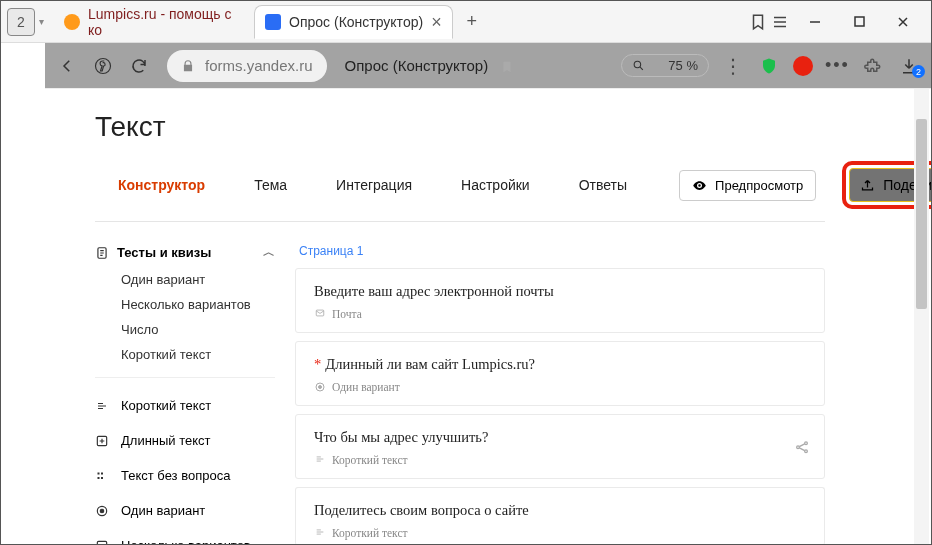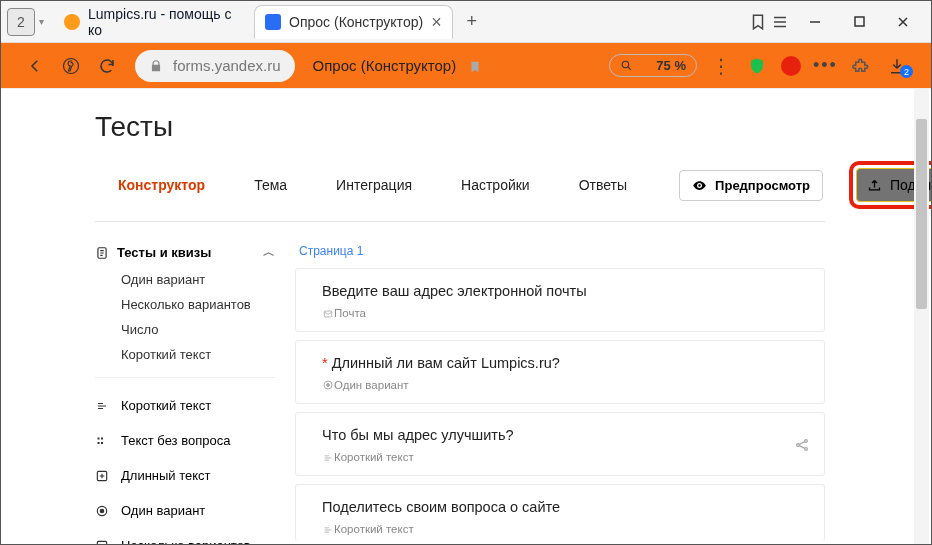--- a/index.html
+++ b/index.html
@@ -35,21 +35,21 @@
   .tab {
     height: 34px;
     padding: 0 10px;
     display: flex; align-items: center;
     gap: 8px;
     font-size: 14px;
     color: #333;
     position: relative;
     max-width: 200px;
   }
-  .tab.inactive { color: #0f172a; }
+  .tab.inactive { color: #7f1d1d; }
   .tab.active {
     background: #fff;
     border: 1px solid #ccc;
     border-bottom: 1px solid #fff;
     border-radius: 8px 8px 0 0;
     margin-bottom: -1px;
   }
   .tab .favicon {
     width: 16px; height: 16px;
     border-radius: 50%;
@@ -66,26 +66,27 @@
   .title-spacer { flex: 1; }
   .win-btn {
     width: 44px; height: 42px;
     display: flex; align-items: center; justify-content: center;
     color: #333; font-size: 14px;
   }
   .bookend-icon { font-size:16px; color:#444; margin-right:4px;}
 
   .toolbar {
     height: 46px;
-    background: #f97316;
+    background: #a3a3a3;
     display: flex;
     align-items: center;
-    padding: 0 22px;
+    padding: 0 10px;
     gap: 12px;
     border-bottom: 1px solid #eee;
+    margin-left: 44px;
   }
   .tb-icon { width:24px; text-align:center; font-size:18px; color:#444; }
   .addr-box {
     flex: 0 0 auto;
     display:flex; align-items:center;
     background: #f1f1f1;
     border-radius: 18px;
     height: 32px;
     padding: 0 14px;
     font-size: 15px;
@@ -94,21 +95,20 @@
     margin-left:4px;
   }
   .addr-domain { color:#777; }
   .addr-title-area { display:flex; align-items:center; gap:12px; font-size:15px; margin-left:6px; flex:1;}
   .addr-title-area .bm { color:#999;}
   .zoom-pill {
     border:1px solid #bbb; border-radius:16px;
     padding:3px 10px; font-size:13px;
     display:flex; align-items:center; gap:23px;
     color:#333;
-    font-weight:bold;
   }
   .tb-shield-green svg{color:#1bbf4c;}
   .tb-shield-red { width:20px; height:20px; border-radius:50%; background:#e8210f; display:block;}
   .dlbadge { position:relative; }
   .dlbadge .badge {
     position:absolute; right:-4px; bottom:-2px;
     width:13px; height:13px; border-radius:50%;
     background:#1170ff; color:#fff; font-size:9px;
     display:flex; align-items:center; justify-content:center;
   }
@@ -132,21 +132,21 @@
     border-bottom: 1px solid #e5e5e5;
     padding: 0 0 12px 0;
     width: 730px;
   }
   .tabs-row .ptab { font-size:14px; color:#222;margin-left:23px; }
   .tabs-row .ptab.active { color:#d93c00; font-weight:600;}
   .tabs-row .spacer { flex:1; }
   .btn-outline {
     display:flex; align-items:center; gap:8px;
     border:1px solid #ccc; border-radius:4px;
-    background:#fff; padding:7px 12px; font-size:13px;font-weight:bold;
+    background:#fff; padding:7px 12px; font-size:13px;
   }
   .btn-yellow {
     display:flex; align-items:center; gap:8px;
     background:#737373; border:1px solid #e9bf1a;
     border-radius:4px; padding:8px 14px 8px 10px;
     font-size:14px; font-weight:500;
   }
   .red-box {
     border:4px solid #e8210f; border-radius:10px;
     padding:3px;
@@ -167,28 +167,29 @@
     padding:10px 0; color:#000;
   }
   .side-item .ic { width:16px; text-align:center; color:#333; font-size:12px; }
   .side-item .ic svg { display:block; }
 
   .main-col { flex:1; }
   .page-label { font-size:12px; color:#3b82f6; padding: 6px 4px 10px; }
   .qcard {
     border:1px solid #eaeaea;
     border-radius:3px;
-    padding:14px 26px 12px;
+    padding:14px 18px 12px;
     background:#fff;
     margin-bottom:8px;
     position:relative;
+    font-family:Liberation Serif, serif;
   }
   .qtitle { font-size:14.5px; font-weight:500; margin-bottom:8px;}
   .qtitle .req { color:#e8210f; margin-right:4px;}
-  .qtype { font-size:11.5px; color:#888; display:flex; align-items:flex-end; }
+  .qtype { font-size:11.5px; color:#888; display:flex; align-items:flex-start; gap:6px; }
   .qtype svg { opacity:.7;}
   .qshare {
     position:absolute; right:14px; top:50%; transform:translateY(-50%);
     color:#aaa; font-size:15px;
   }
 
   .scrollbar-v {
     position:absolute; right:2px; top:0; bottom:0; width:15px;
     background:#f4f4f4;
   }
@@ -303,21 +304,21 @@
   <span class="tb-icon dlbadge">
     <svg width="18" height="18" viewBox="0 0 24 24" fill="none" stroke="#333" stroke-width="2">
         <path d="M12 3v12m0 0l-5-5m5 5l5-5M4 21h16"></path>
       </svg>
     <span class="badge">2</span>
   </span>
 </div>
 
 <div class="page">
   <div class="page-inner">
-    <div class="page-title">Тесты</div>
+    <div class="page-title">Текст</div>
 
     <div class="tabs-row">
       <span class="ptab active">Конструктор</span>
       <span class="ptab">Тема</span>
       <span class="ptab">Интеграция</span>
       <span class="ptab">Настройки</span>
       <span class="ptab">Ответы</span>
       <span class="spacer"></span>
       <button class="btn-outline">
         <svg width="15" height="15" viewBox="0 0 24 24" fill="#000">
@@ -356,37 +357,37 @@
         <div class="side-item">
           <span class="ic">
               <svg width="14" height="12" viewBox="0 0 24 24" stroke="#333" stroke-width="2">
                 <path d="M4 7h10M4 12h16M4 17h10"></path>
               </svg>
             </span>
           <span>Короткий текст</span>
         </div>
         <div class="side-item">
           <span class="ic">
+              <svg width="14" height="14" viewBox="0 0 24 24" fill="none" stroke="#333" stroke-width="2">
+                <rect x="4" y="4" width="16" height="16" rx="2"></rect>
+                <path d="M12 8v8M8 12h8"></path>
+              </svg>
+            </span>
+          <span>Длинный текст</span>
+        </div>
+        <div class="side-item">
+          <span class="ic">
               <svg width="14" height="12" viewBox="0 0 24 24" fill="#333">
                 <rect x="3" y="5" width="4" height="4"></rect>
                 <rect x="3" y="14" width="4" height="4"></rect>
                 <rect x="10" y="5" width="4" height="4"></rect>
                 <rect x="10" y="14" width="4" height="4"></rect>
               </svg>
             </span>
           <span>Текст без вопроса</span>
-        </div>
-        <div class="side-item">
-          <span class="ic">
-              <svg width="14" height="14" viewBox="0 0 24 24" fill="none" stroke="#333" stroke-width="2">
-                <rect x="4" y="4" width="16" height="16" rx="2"></rect>
-                <path d="M12 8v8M8 12h8"></path>
-              </svg>
-            </span>
-          <span>Длинный текст</span>
         </div>
         <div class="side-item">
           <span class="ic">
               <svg width="14" height="14" viewBox="0 0 24 24" fill="none" stroke="#333" stroke-width="2">
                 <circle cx="12" cy="12" r="8"></circle>
                 <circle cx="12" cy="12" r="3" fill="#333"></circle>
               </svg>
             </span>
           <span>Один вариант</span>
         </div>

